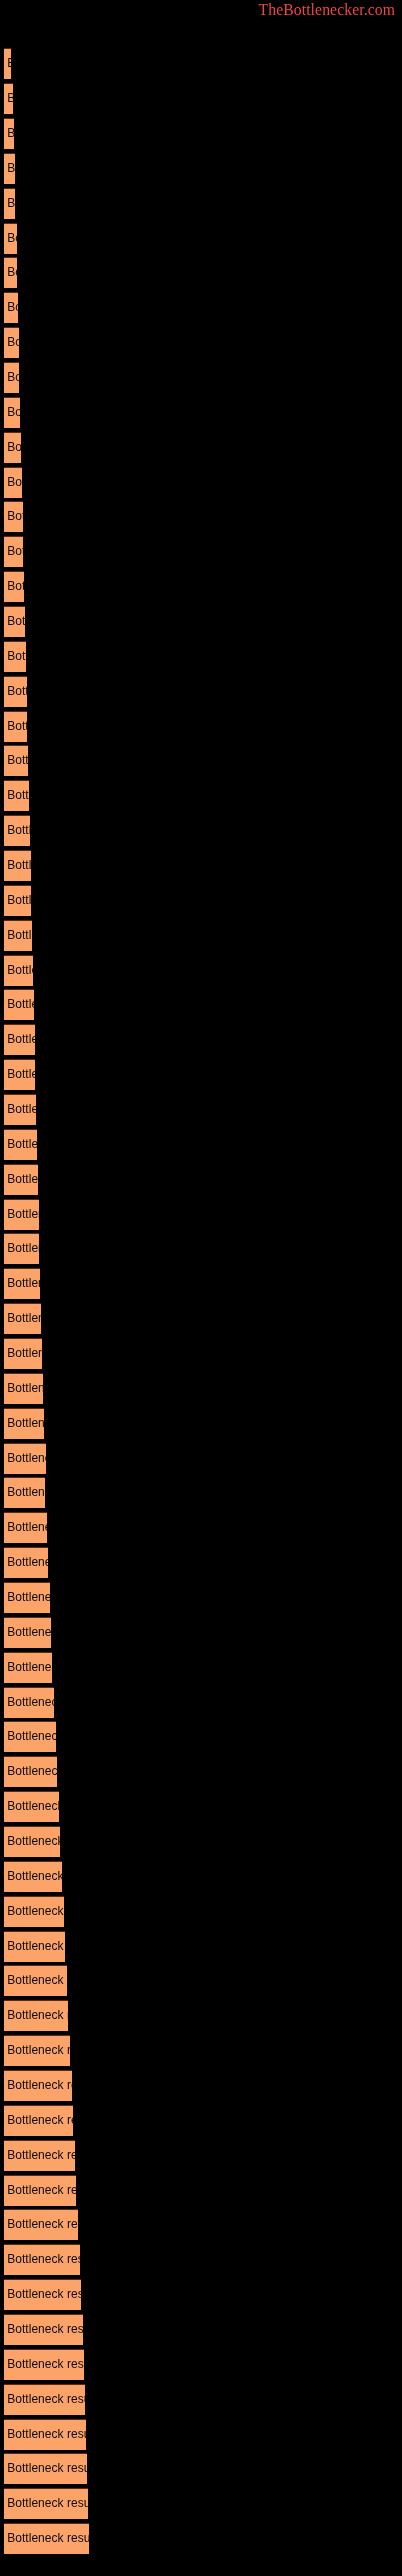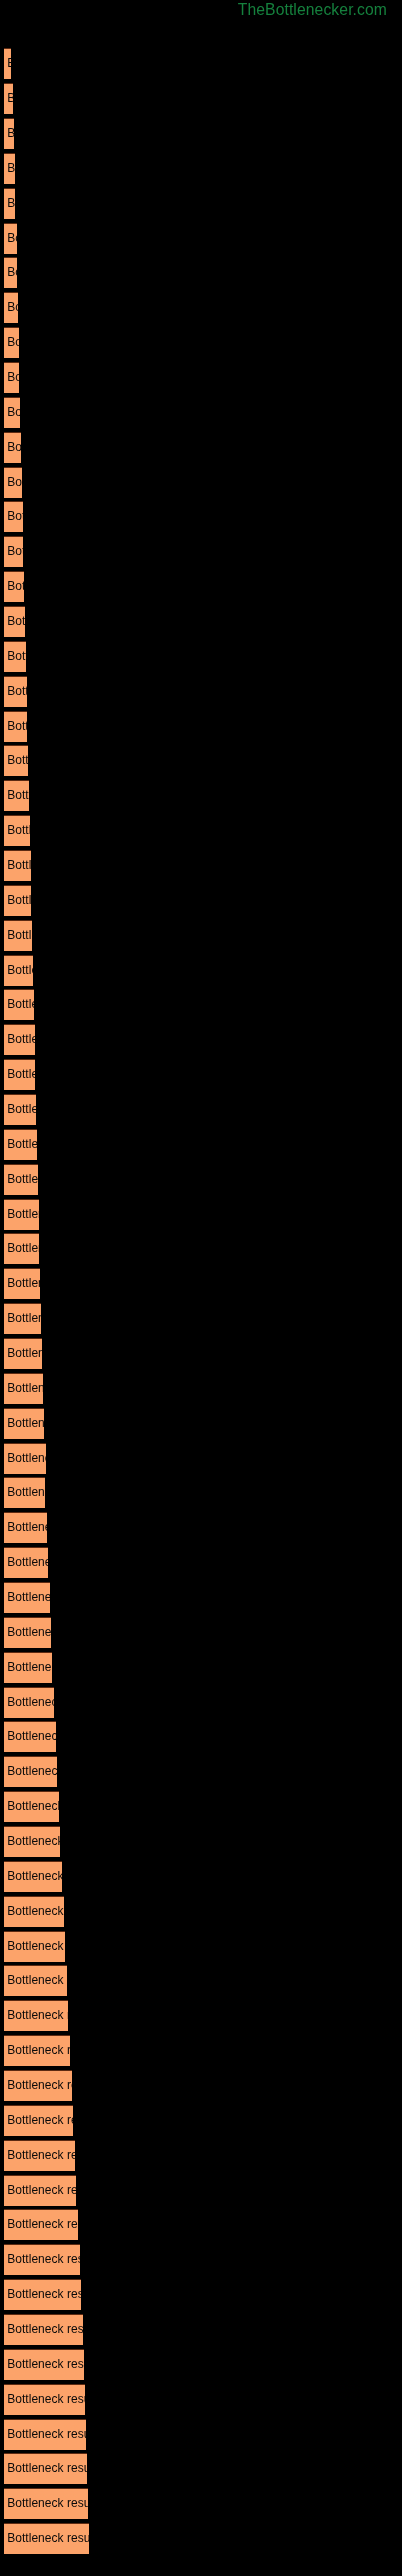--- a/index.html
+++ b/index.html
@@ -15,28 +15,28 @@
     font-family: "Liberation Sans", sans-serif;
   }
   #page {
     position: relative;
     width: 403px;
     height: 2576px;
     background: #000000;
   }
   .site-title {
     position: absolute;
-    right: 16px;
+    right: 8px;
     top: 0.8px;
     font-size: 15.7px;
     line-height: 17.7px;
-    color: #15803d;
+    color: #ef4444;
     letter-spacing: 0.1px;
     white-space: nowrap;
-    font-family: Liberation Sans, sans-serif;
+    font-family: Liberation Serif, serif;
   }
   #bars {
     position: absolute;
     left: 0;
     top: 0;
     width: 403px;
     height: 2576px;
   }
   .bar-row {
     position: absolute;

